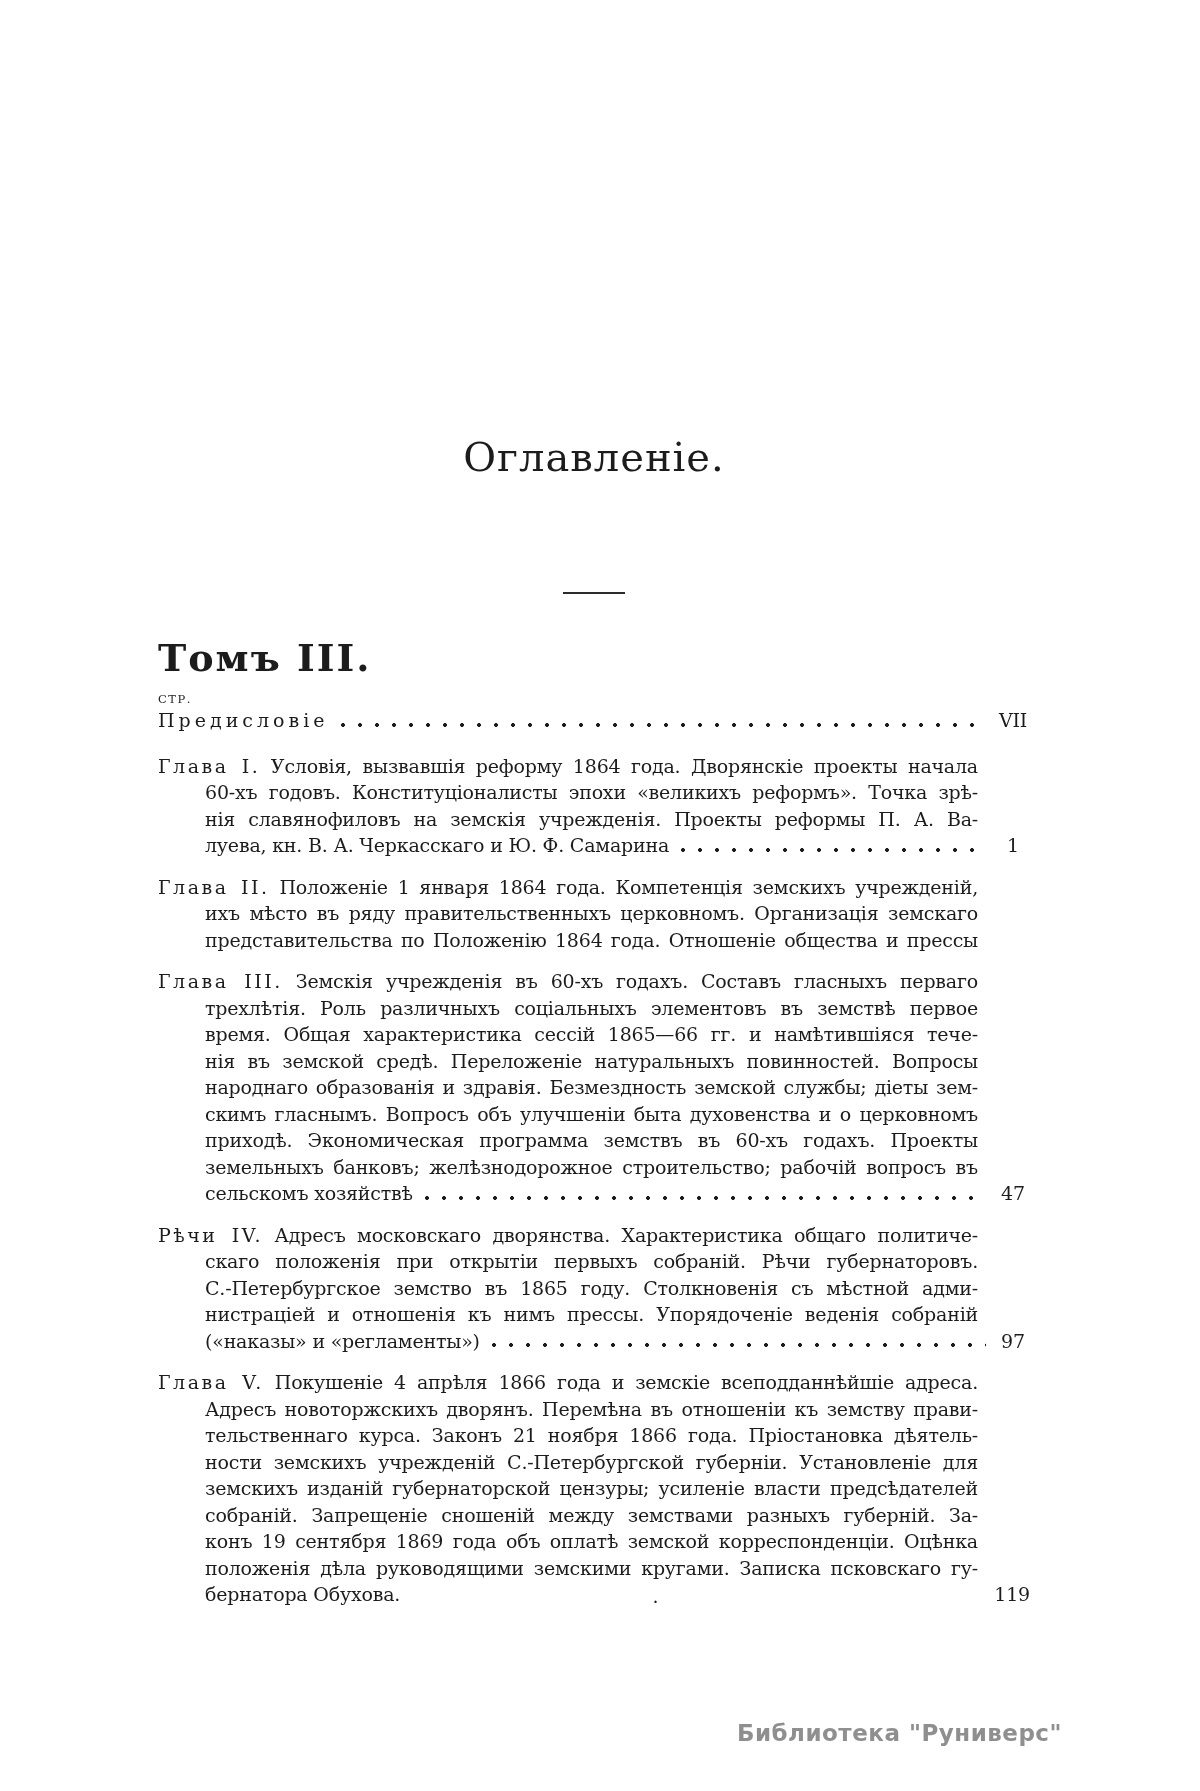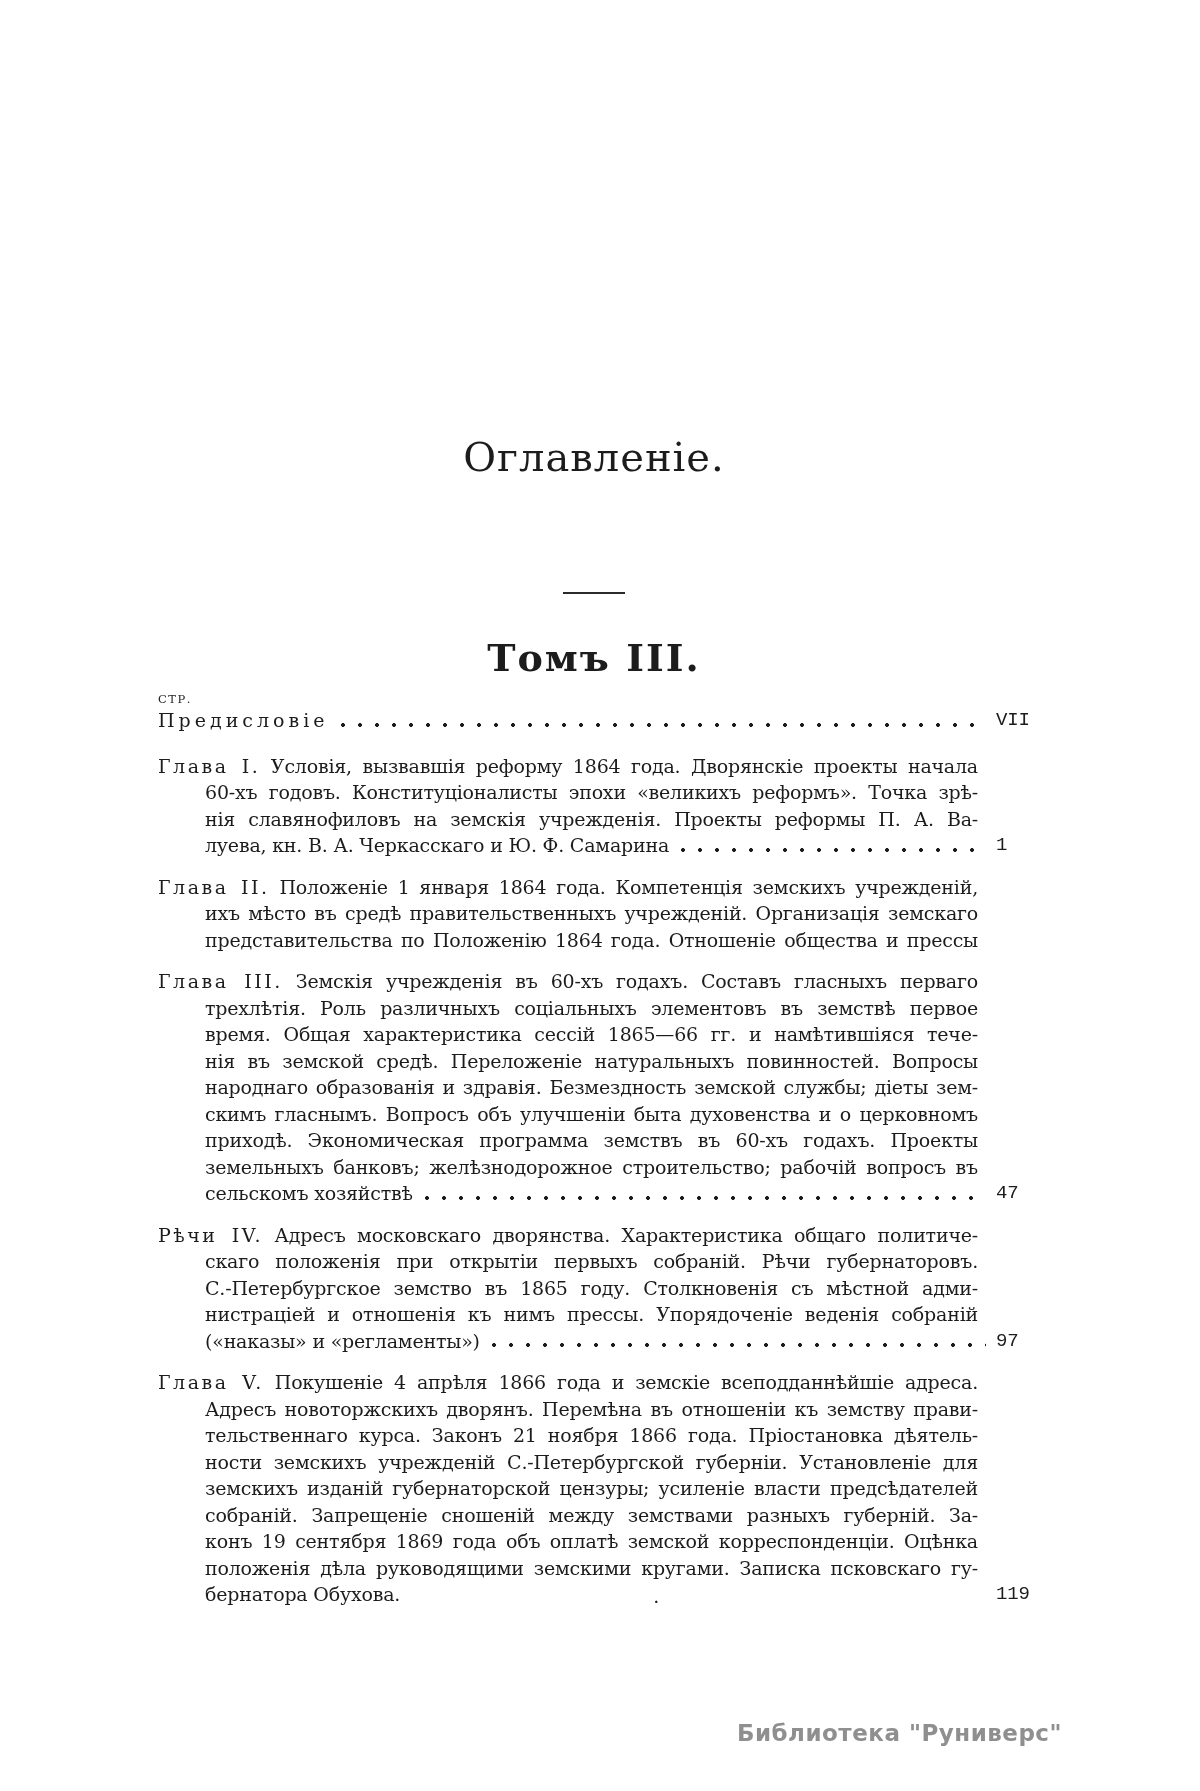--- a/index.html
+++ b/index.html
@@ -6,21 +6,21 @@
   html,body { background:#ffffff; }
   .page {
     position:relative; width:1200px; height:1791px;
     background:#ffffff; overflow:hidden;
     font-family:"DejaVu Serif", serif; color:#1c1c1c;
   }
   .toc { position:absolute; left:158px; top:0; width:872px; }
 
   .doc-title { margin-top:434px; text-align:center; font-size:40px; letter-spacing:1px; }
   .title-rule { width:62px; height:2px; background:#2b2b2b; margin:112px auto 0 auto; }
-  .volume { margin-top:41px; text-align:center; font-size:38px; font-weight:bold; letter-spacing:2px; }
+  .volume { margin-top:41px; text-align:left; font-size:38px; font-weight:bold; letter-spacing:2px; }
 
   .col-header { margin-top:12px; text-align:left; font-size:11.5px; letter-spacing:1.5px; color:#252525; }
 
   .toc-list { font-size:19px; line-height:26.5px; letter-spacing:-0.2px; }
 
   .row-flex { display:flex; align-items:flex-end; }
   .preface-row { margin-top:1px; }
   .preface-label { letter-spacing:4px; white-space:nowrap; }
 
   .toc-entry { margin-top:15px; padding-left:47px; }
@@ -31,21 +31,21 @@
 
   .lastline { padding-right:0; }
   .last-text { white-space:nowrap; }
   .leader {
     flex:1; height:10px; margin:0 10px 6px 12px; position:relative;
     background-image:radial-gradient(circle at 2px 7px, #1c1c1c 1.7px, transparent 2.2px);
     background-size:17px 10px; background-repeat:repeat-x;
   }
   .leader.no-dots { background-image:none; }
   .stray { position:absolute; left:42%; bottom:-8px; }
-  .pagenum { min-width:34px; text-align:left; white-space:nowrap;font-family:Liberation Mono, monospace; }
+  .pagenum { min-width:34px; text-align:center; white-space:nowrap; }
 
   .footer {
     position:absolute; top:1720px; right:138px;
     font-family:"DejaVu Sans", sans-serif; font-weight:bold;
     font-size:23px; color:#8f8f8f; letter-spacing:0.5px;
   }
 </style>
 </head>
 <body>
 
@@ -72,21 +72,21 @@
         <div class="line">нія славянофиловъ на земскія учрежденія. Проекты реформы П. А. Ва-</div>
         <div class="row-flex lastline">
           <span class="last-text">луева, кн. В. А. Черкасскаго и Ю. Ф. Самарина</span>
           <span class="leader"></span>
           <span class="pagenum">1</span>
         </div>
       </div>
 
       <div class="toc-entry">
         <div class="line first"><span class="chapter-label">Глава II.</span> <span>Положеніе 1 января 1864 года. Компетенція земскихъ учрежденій,</span></div>
-        <div class="line">ихъ мѣсто въ средѣ правительственныхъ учрежденій. Организація земскаго</div>
+        <div class="line">ихъ мѣсто въ ряду правительственныхъ церковномъ. Организація земскаго</div>
         <div class="line">представительства по Положенію 1864 года. Отношеніе общества и прессы</div>
       </div>
 
       <div class="toc-entry">
         <div class="line first"><span class="chapter-label">Глава III.</span> <span>Земскія учрежденія въ 60-хъ годахъ. Составъ гласныхъ перваго</span></div>
         <div class="line">трехлѣтія. Роль различныхъ соціальныхъ элементовъ въ земствѣ первое</div>
         <div class="line">время. Общая характеристика сессій 1865—66 гг. и намѣтившіяся тече-</div>
         <div class="line">нія въ земской средѣ. Переложеніе натуральныхъ повинностей. Вопросы</div>
         <div class="line">народнаго образованія и здравія. Безмездность земской службы; діеты зем-</div>
         <div class="line">скимъ гласнымъ. Вопросъ объ улучшеніи быта духовенства и о церковномъ</div>

